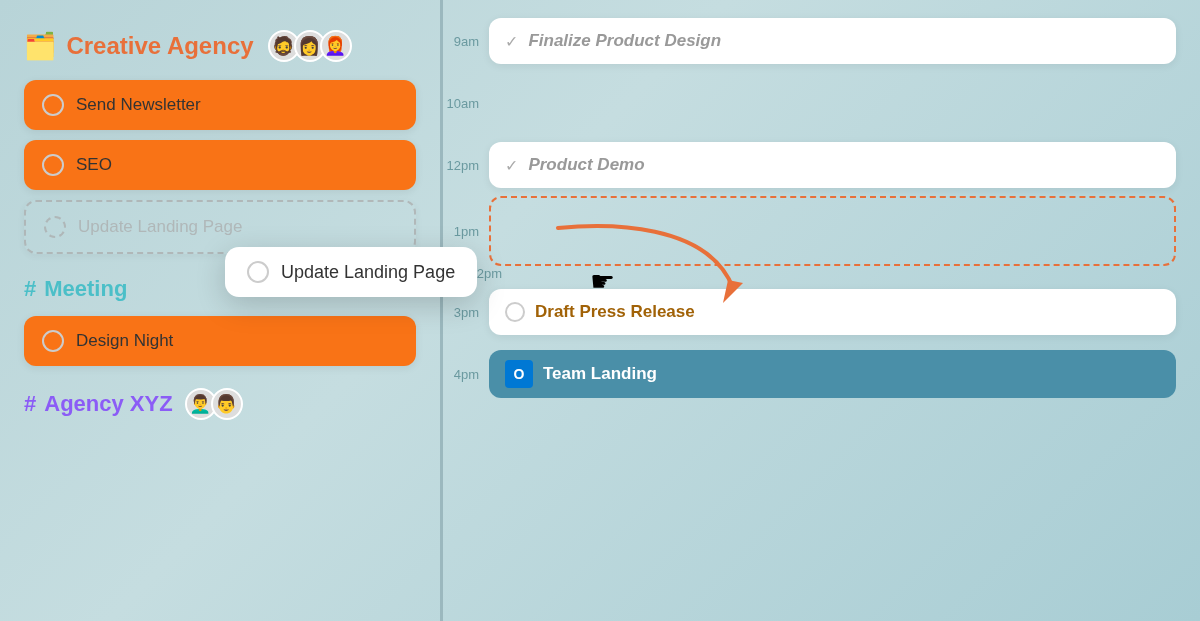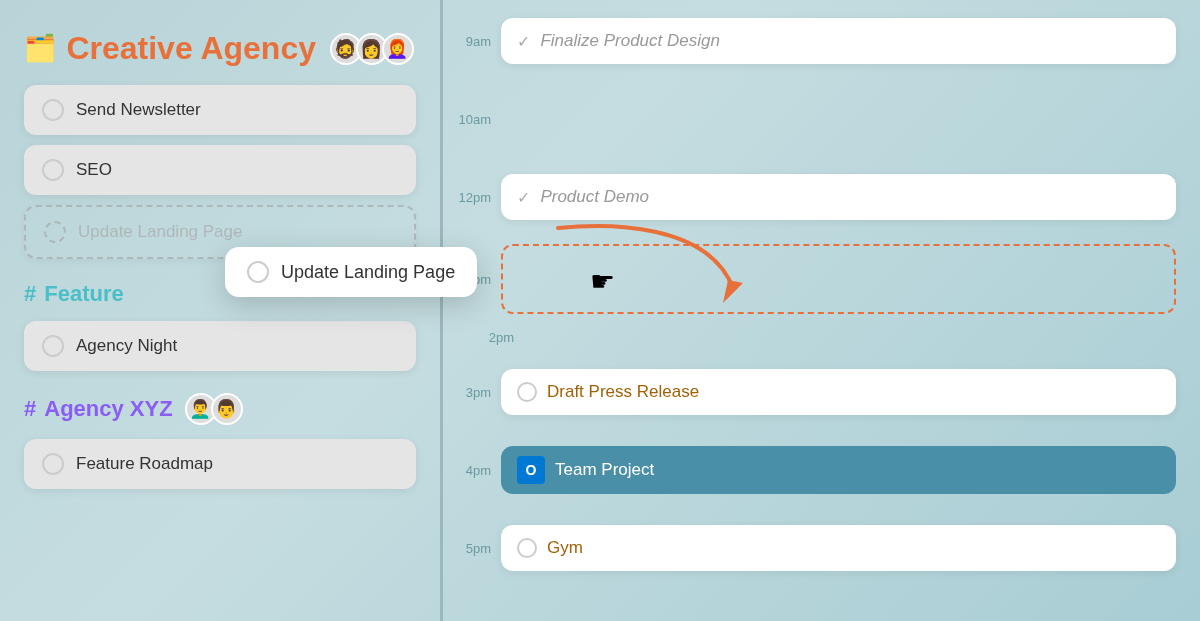--- a/index.html
+++ b/index.html
@@ -26,21 +26,21 @@
       align-items: center;
       gap: 10px;
       margin-bottom: 18px;
     }
 
     .project-icon {
       font-size: 26px;
     }
 
     .project-title-creative {
-      font-size: 32px;
+      font-size: 24px;
       font-weight: 700;
       color: #e8703a;
     }
 
     .avatar-group {
       display: flex;
       margin-left: 4px;
     }
 
     .avatar {
@@ -55,21 +55,21 @@
       justify-content: center;
       background: #ddd;
     }
 
     .avatar:first-child { margin-left: 0; }
 
     .task-item {
       display: flex;
       align-items: center;
       gap: 12px;
-      background: #e5e5e5;
+      background: #f97316;
       border-radius: 12px;
       padding: 14px 18px;
       margin-bottom: 10px;
       box-shadow: 0 2px 8px rgba(0,0,0,0.08);
       cursor: pointer;
     }
 
     .task-item.dashed {
       background: transparent;
       border: 2px dashed #aaa;
@@ -171,24 +171,24 @@
     .divider {
       width: 3px;
       background: #9bb8be;
       align-self: stretch;
       flex-shrink: 0;
     }
 
     
     .right-panel {
       flex: 1;
-      padding: 10px 24px 10px 12px;
+      padding: 10px 24px 10px 0;
       display: flex;
       flex-direction: column;
-      gap: 16px;
+      gap: 0;
       position: relative;
     }
 
     .calendar-row {
       display: flex;
       align-items: center;
       min-height: 62px;
       position: relative;
     }
 
@@ -222,21 +222,21 @@
     }
 
     .cal-event.dashed-drop {
       background: transparent;
       border: 2px dashed #e8703a;
       min-height: 70px;
     }
 
     .cal-event-label {
       font-size: 17px;
-      font-weight: 400;
+      font-weight: 700;
     }
 
     .cal-event.white .cal-event-label { color: #999; }
     .cal-event.white .cal-event-label.dark { color: #a16207; }
     .cal-event.blue .cal-event-label { color: white; }
 
     .cal-check {
       color: #aaa;
       font-size: 16px;
     }
@@ -304,41 +304,37 @@
     <span class="task-label">SEO</span>
   </div>
 
   <div class="task-item dashed">
     <div class="task-checkbox dashed-check"></div>
     <span class="task-label dashed-label">Update Landing Page</span>
   </div>
 
   <div class="section-header">
     <span class="hash-icon cyan">#</span>
-    <span class="section-title cyan">Feature</span>
+    <span class="section-title cyan">Meeting</span>
   </div>
 
   <div class="task-item">
     <div class="task-checkbox"></div>
-    <span class="task-label">Agency Night</span>
+    <span class="task-label">Design Night</span>
   </div>
 
   <div class="section-header">
     <span class="hash-icon purple">#</span>
     <span class="section-title purple">Agency XYZ</span>
     <div class="avatar-group">
       <div class="avatar">👨‍🦱</div>
       <div class="avatar">👨</div>
     </div>
   </div>
 
-  <div class="task-item">
-    <div class="task-checkbox"></div>
-    <span class="task-label">Feature Roadmap</span>
-  </div>
 
   <div class="floating-task">
     <div class="task-checkbox"></div>
     <span class="task-label">Update Landing Page</span>
   </div>
 
   <div class="arrow-container">
     <svg width="200" height="100" viewBox="0 0 200 100" fill="none">
       <path d="M 10 10 C 60 5, 160 5, 185 70" stroke="#e8703a" stroke-width="4" fill="none" stroke-linecap="round"></path>
       <polygon points="175,85 195,65 180,62" fill="#e8703a"></polygon>
@@ -390,25 +386,18 @@
     <div class="cal-event white">
       <div class="cal-checkbox"></div>
       <span class="cal-event-label dark">Draft Press Release</span>
     </div>
   </div>
 
   <div class="calendar-row">
     <span class="time-label">4pm</span>
     <div class="cal-event blue">
       <div class="cal-event-icon outlook">O</div>
-      <span class="cal-event-label">Team Project</span>
-    </div>
-  </div>
-
-  <div class="calendar-row">
-    <span class="time-label">5pm</span>
-    <div class="cal-event white">
-      <div class="cal-checkbox"></div>
-      <span class="cal-event-label dark">Gym</span>
-    </div>
-  </div>
+      <span class="cal-event-label">Team Landing</span>
+    </div>
+  </div>
+
 
 </div>
 
 </body></html>

